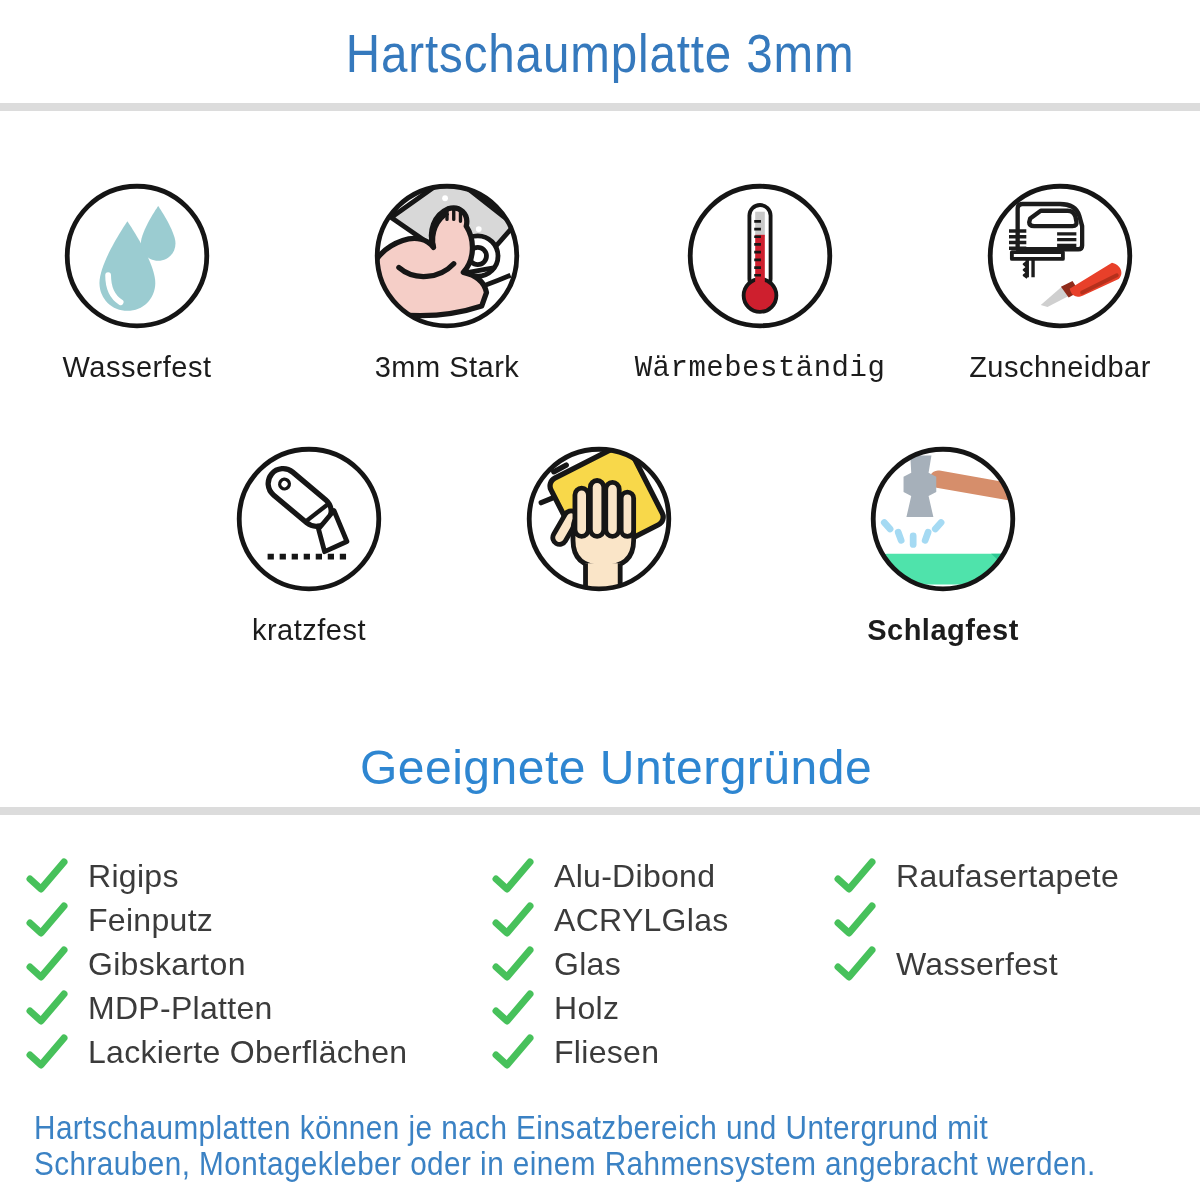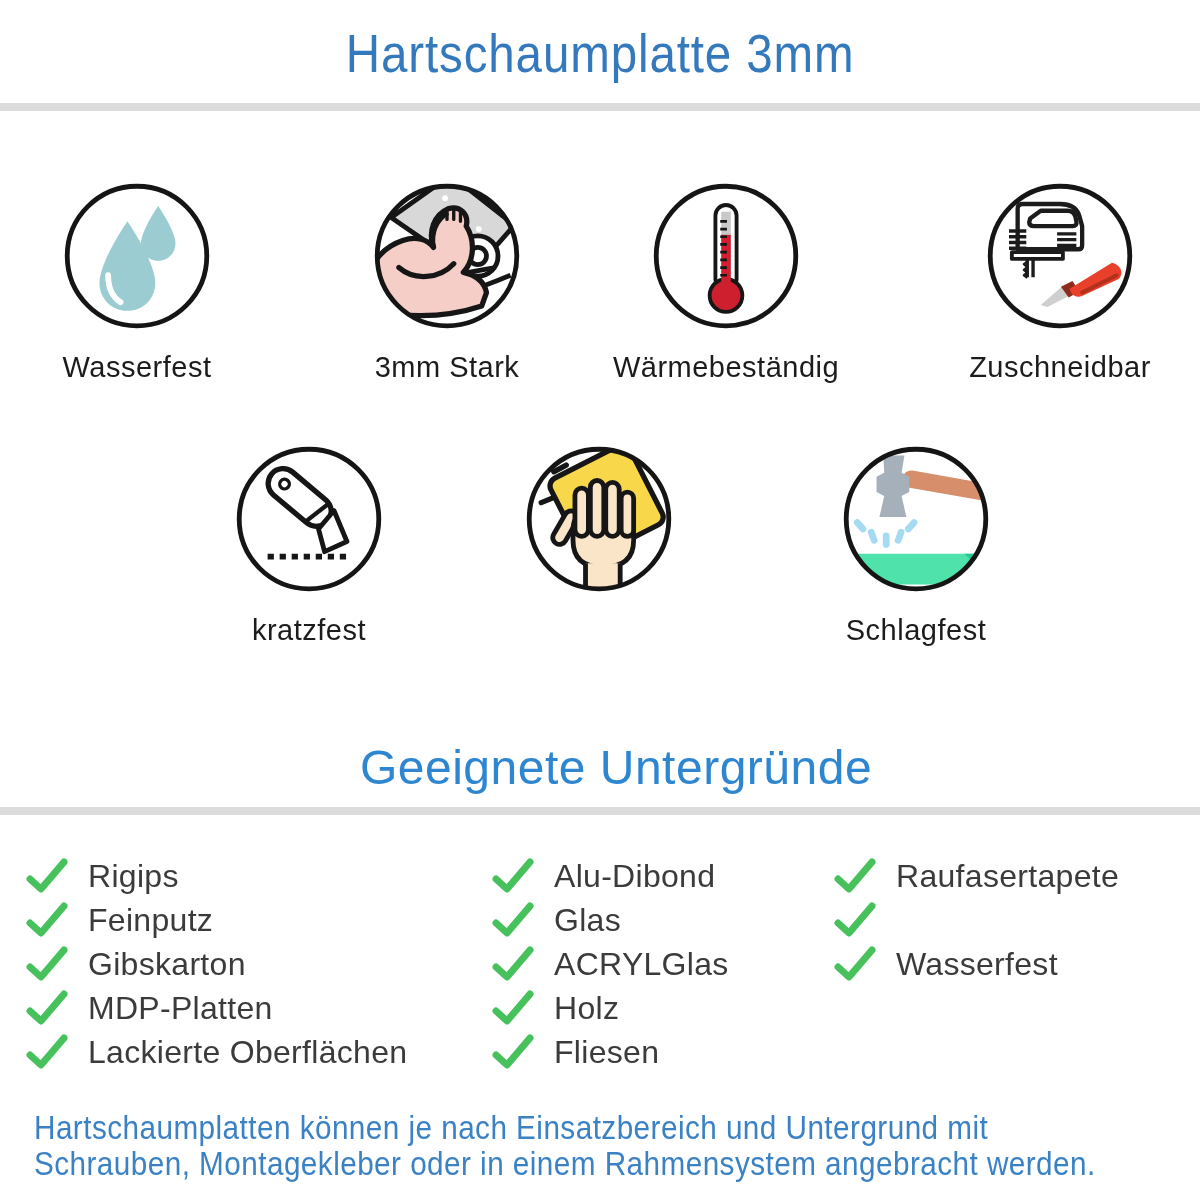--- a/index.html
+++ b/index.html
@@ -13,22 +13,22 @@
   .divider{position:absolute;left:0;width:100%;height:8px;background:#dcdcdc;}
   .divider-1{top:103px;}
   .divider-2{top:807px;}
 
   .feat{position:absolute;width:300px;text-align:center;}
   .feat svg.badge{width:154px;height:154px;display:inline-block;}
   .feat-label{margin-top:14px;font-size:29px;letter-spacing:.5px;color:#1c1c1c;}
 
   .row1{top:179px;}
   .row2{top:442px;}
-  .f1{left:-13px;} .f2{left:297px;} .f3{left:576px;} .f4{left:910px;}
-  .f5{left:159px;} .f6{left:449px;} .f7{left:766px;}
+  .f1{left:-13px;} .f2{left:297px;} .f3{left:610px;font-family:Liberation Mono, monospace;} .f4{left:910px;}
+  .f5{left:159px;} .f6{left:449px;} .f7{left:793px;font-weight:bold;}
 
   .section-title{position:absolute;top:740px;left:16px;width:100%;text-align:center;
                  font-size:48px;color:#2e86d1;letter-spacing:.5px;}
 
   .col{position:absolute;top:854px;}
   .col-1{left:26px;} .col-2{left:492px;} .col-3{left:834px;}
   .check-item{display:flex;align-items:center;height:44px;}
   .check-item svg{width:42px;height:36px;flex:0 0 auto;margin-right:20px;}
   .check-text{font-size:32px;color:#3b3b3b;letter-spacing:.3px;white-space:nowrap;}
 
@@ -249,27 +249,27 @@
     <div class="check-item">
       <svg viewBox="0 0 42 36">
           <path d="M4 21 L15 31 L38 4" fill="none" stroke="#47c15b" stroke-width="7" stroke-linecap="round" stroke-linejoin="round"></path>
         </svg>
       <span class="check-text">Alu-Dibond</span>
     </div>
     <div class="check-item">
       <svg viewBox="0 0 42 36">
           <path d="M4 21 L15 31 L38 4" fill="none" stroke="#47c15b" stroke-width="7" stroke-linecap="round" stroke-linejoin="round"></path>
         </svg>
+      <span class="check-text">ACRYLGlas</span>
+    </div>
+    <div class="check-item">
+      <svg viewBox="0 0 42 36">
+          <path d="M4 21 L15 31 L38 4" fill="none" stroke="#47c15b" stroke-width="7" stroke-linecap="round" stroke-linejoin="round"></path>
+        </svg>
       <span class="check-text">Glas</span>
-    </div>
-    <div class="check-item">
-      <svg viewBox="0 0 42 36">
-          <path d="M4 21 L15 31 L38 4" fill="none" stroke="#47c15b" stroke-width="7" stroke-linecap="round" stroke-linejoin="round"></path>
-        </svg>
-      <span class="check-text">ACRYLGlas</span>
     </div>
     <div class="check-item">
       <svg viewBox="0 0 42 36">
           <path d="M4 21 L15 31 L38 4" fill="none" stroke="#47c15b" stroke-width="7" stroke-linecap="round" stroke-linejoin="round"></path>
         </svg>
       <span class="check-text">Holz</span>
     </div>
     <div class="check-item">
       <svg viewBox="0 0 42 36">
           <path d="M4 21 L15 31 L38 4" fill="none" stroke="#47c15b" stroke-width="7" stroke-linecap="round" stroke-linejoin="round"></path>

